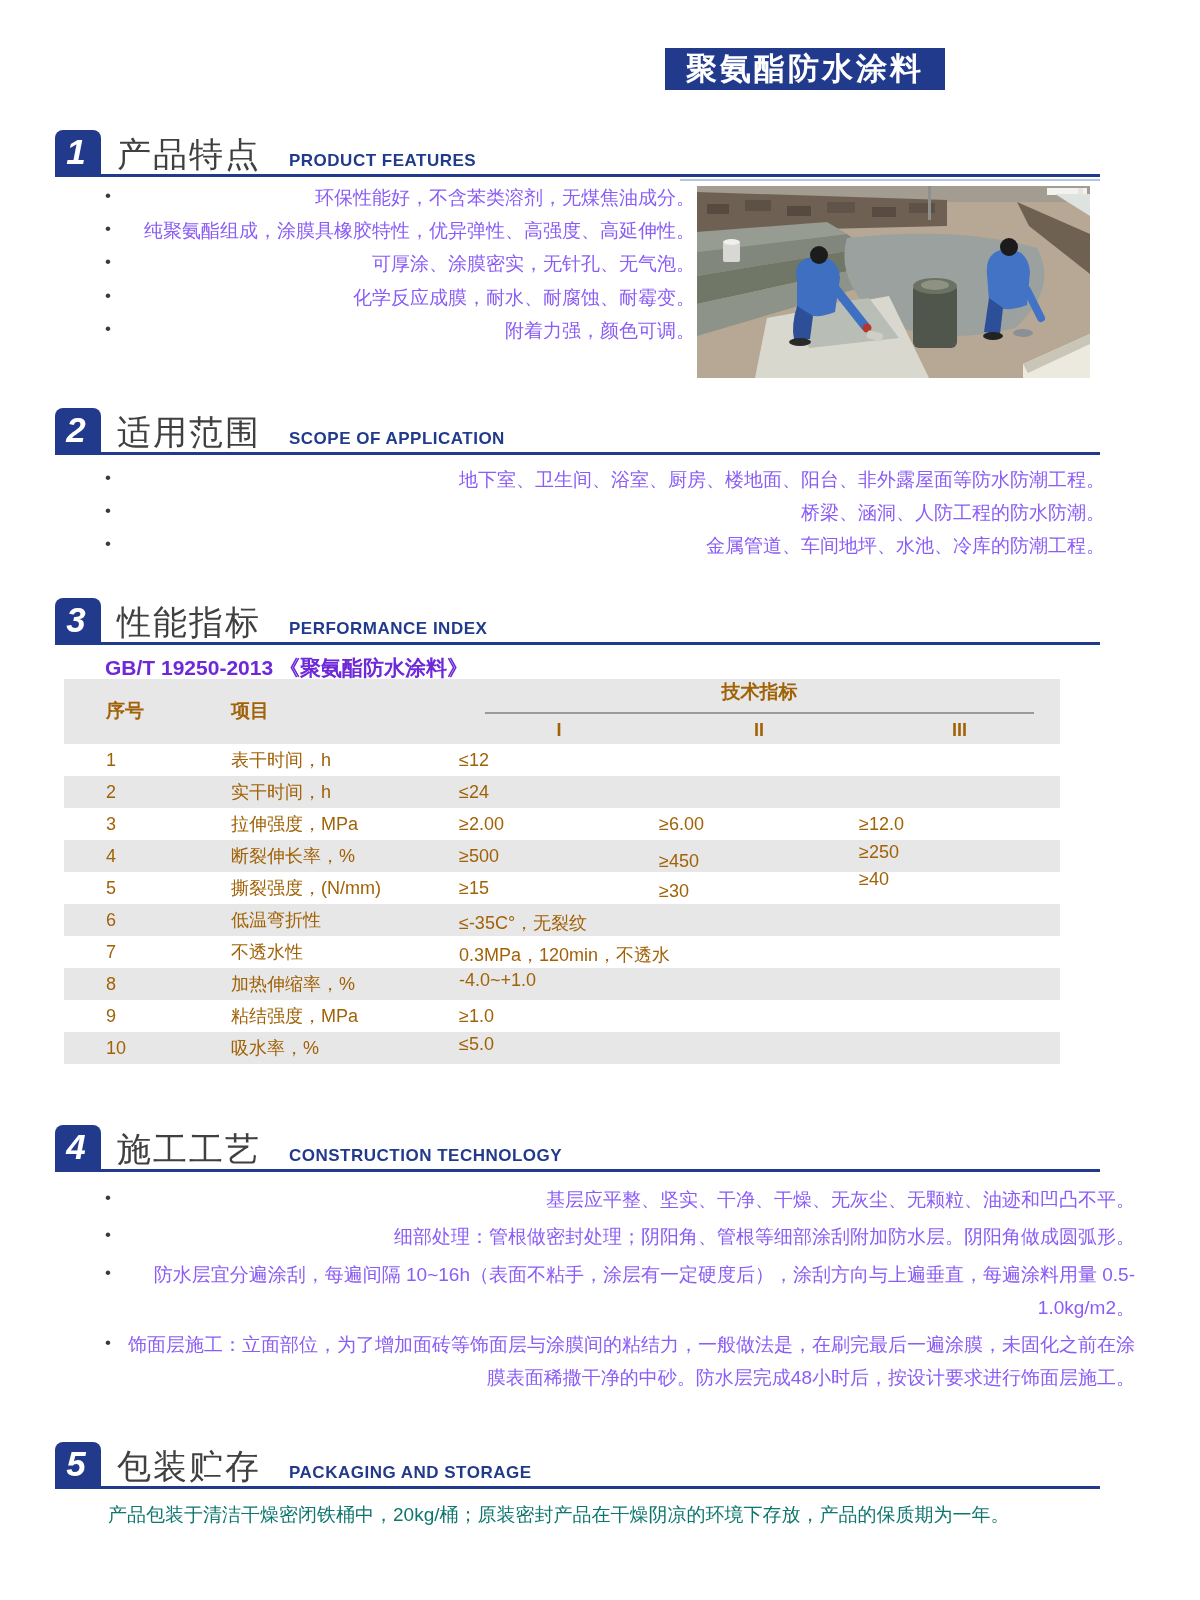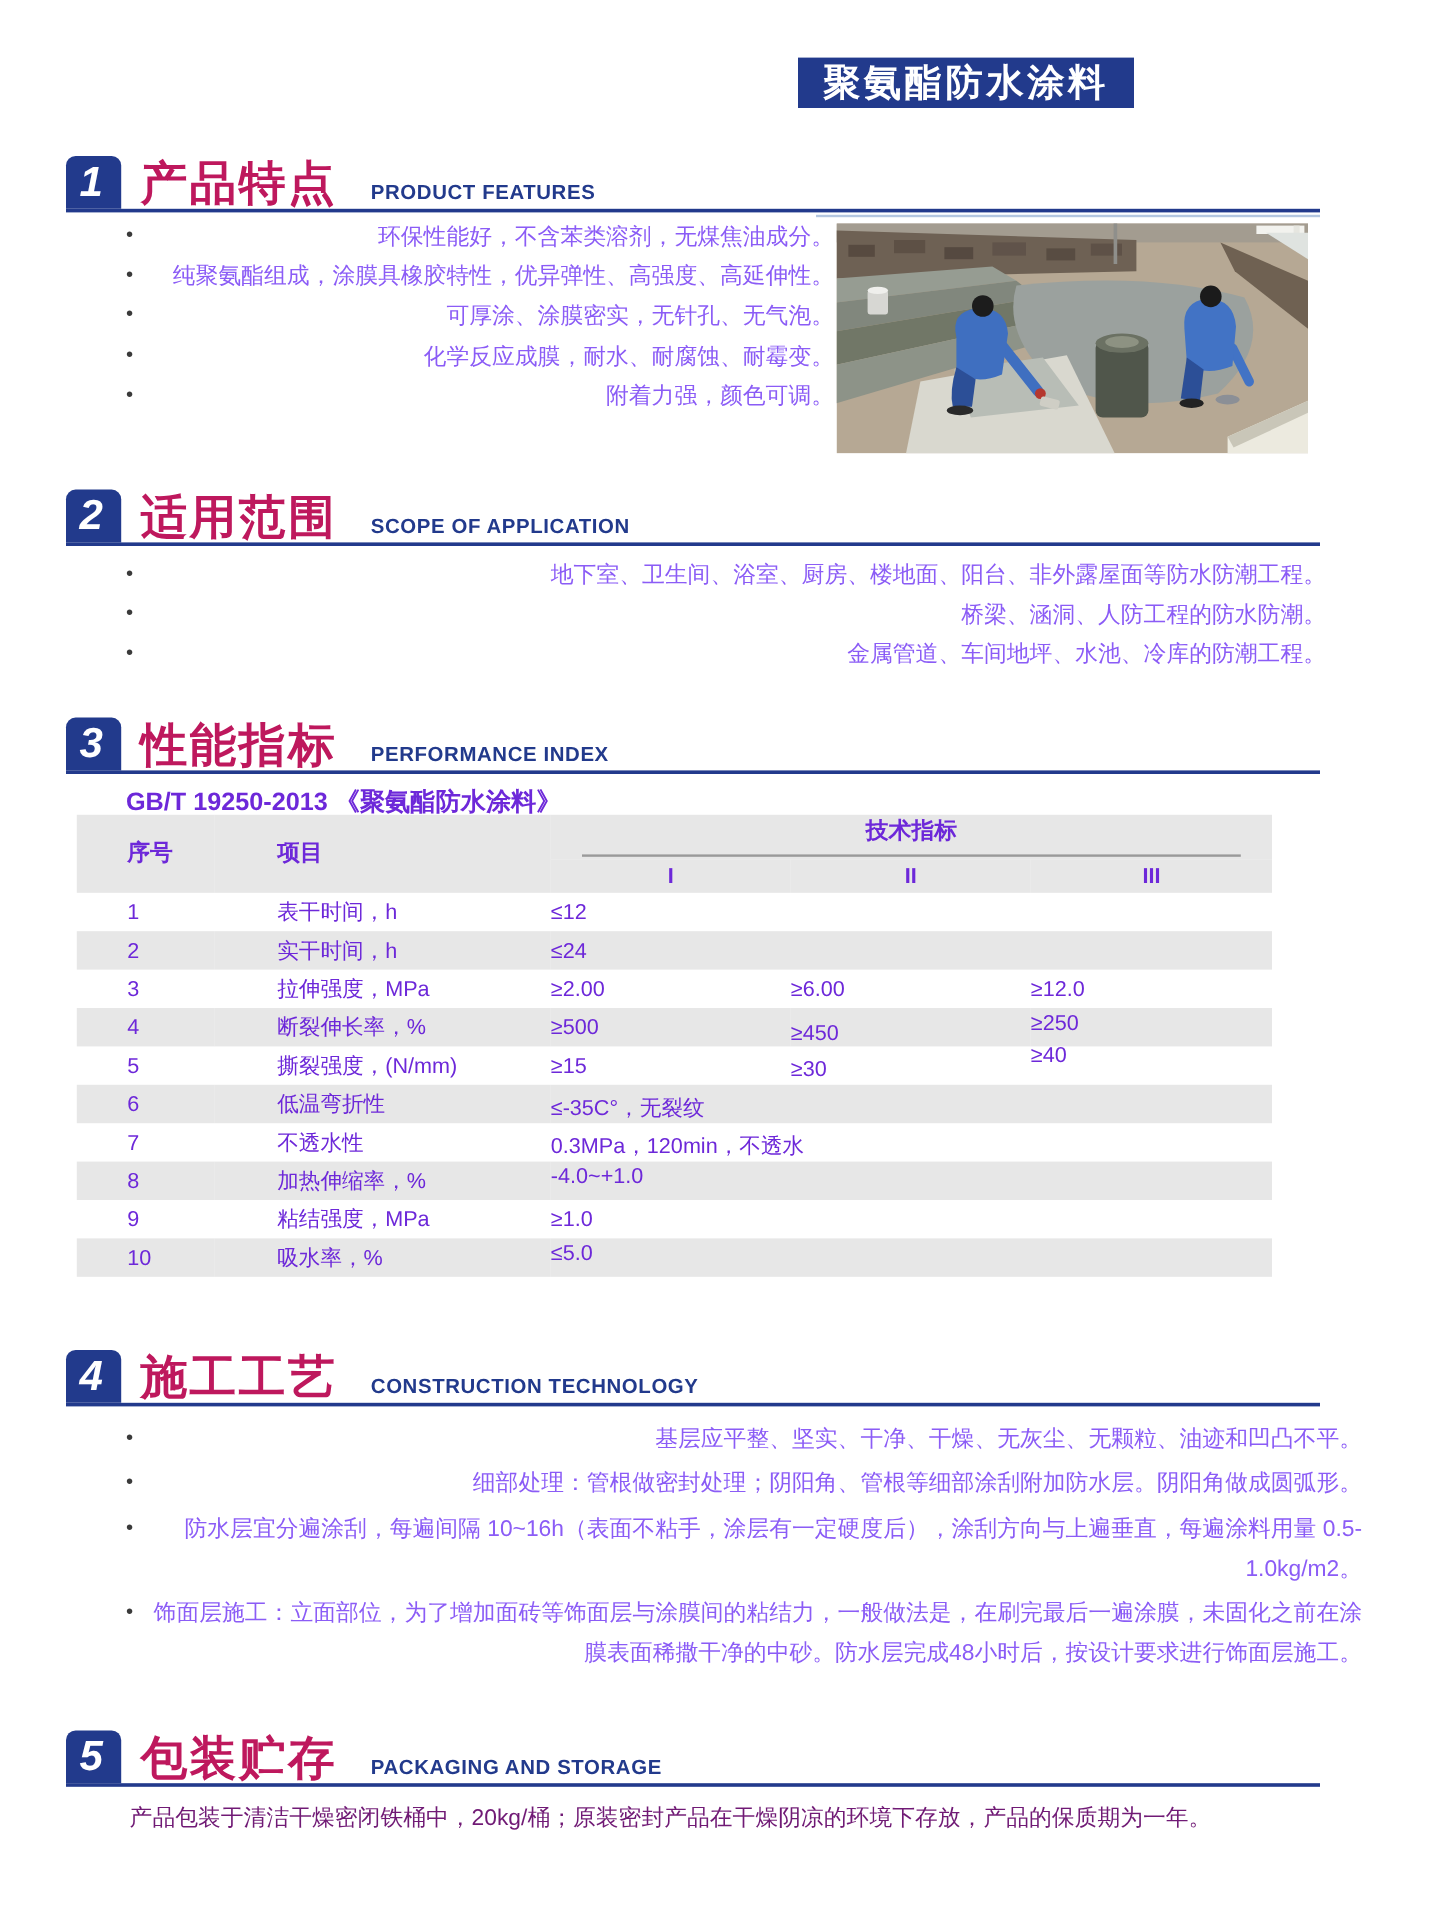--- a/index.html
+++ b/index.html
@@ -20,21 +20,21 @@
     position:absolute; left:55px; width:1045px;
     display:flex; align-items:flex-end; border-bottom:3px solid #223a8c;
   }
   .sec-num {
     width:46px; height:44px; background:#223a8c; color:#fff;
     font-size:35px; font-weight:bold; font-style:italic;
     display:flex; align-items:center; justify-content:center;
     border-radius:8px 8px 0 0; padding-right:4px;
   }
   .sec-title {
-    color:#be185d; font-size:39px; font-weight:bold; letter-spacing:2px;
+    color:#404040; font-size:34px; font-weight:normal; letter-spacing:2px;
     margin-left:16px; line-height:40px;
   }
   .sec-sub {
     color:#223a8c; font-size:17px; font-weight:bold; letter-spacing:0.5px;
     margin-left:28px; line-height:17px; margin-bottom:5px; white-space:nowrap;
   }
   
   ul.blist { position:absolute; list-style:none; }
   ul.blist li {
     position:relative; padding-left:18px; font-size:19px; color:#8b5cf6;
@@ -46,41 +46,41 @@
   ul.blist.wide li { line-height:1.75; margin-bottom:4px; }
   
   .photo-line { position:absolute; left:680px; top:179px; width:420px; height:2px; background:#b3c6e0; }
   .photo { position:absolute; left:697px; top:186px; width:393px; height:192px; overflow:hidden; }
   .photo svg { display:block; width:100%; height:100%; }
   
   .std-line { position:absolute; left:105px; top:654px; color:#6d28d9; font-size:21px; font-weight:bold; }
   
   table.perf {
     position:absolute; left:64px; top:679px; width:996px;
-    border-collapse:collapse; table-layout:fixed; font-size:18px; color:#6d28d9;
+    border-collapse:collapse; table-layout:fixed; font-size:18px; color:#a16207;
   }
   table.perf col.c1{width:115px} table.perf col.c2{width:280px}
   table.perf col.c3{width:200px} table.perf col.c4{width:200px} table.perf col.c5{width:201px}
   table.perf thead th { background:#e7e7e7; font-weight:600; font-size:19px; }
   table.perf thead tr.h1 th { height:36px; vertical-align:bottom; padding-bottom:2px; }
   table.perf thead tr.h2 th { height:28px; vertical-align:middle; font-size:18px; font-weight:bold; }
   th.seq-h, td.seq { text-align:left; padding-left:42px; font-weight:600; }
   th.item-h, td.item { text-align:left; padding-left:52px; }
   th.seq-h, th.item-h { vertical-align:middle !important; }
   th.spec-h span { display:block; border-bottom:2px solid #9a9a9a; padding-bottom:7px; margin:0 26px; }
   td.seq { font-size:18px; font-weight:400; }
   table.perf tbody td { height:32px; vertical-align:middle; }
   table.perf tbody td.val, table.perf tbody td.vspan { text-align:left; }
   table.perf tbody tr.alt td { background:#e7e7e7; }
   .dn5 span{display:inline-block; transform:translateY(5px);}
   .up4 span{display:inline-block; transform:translateY(-4px);}
   .up9 span{display:inline-block; transform:translateY(-9px);}
   .dn3 span{display:inline-block; transform:translateY(3px);}
   
-  .pack-text { position:absolute; left:108px; top:1502px; width:1040px; font-size:19px; color:#701a75; }
+  .pack-text { position:absolute; left:108px; top:1502px; width:1040px; font-size:19px; color:#0f766e; }
 </style>
 </head>
 <body>
 
 <div class="title-banner">聚氨酯防水涂料</div>
 
 <div class="sec-header" style="top:130px">
   <div class="sec-num">1</div>
   <div class="sec-title">产品特点</div>
   <div class="sec-sub">PRODUCT FEATURES</div>

